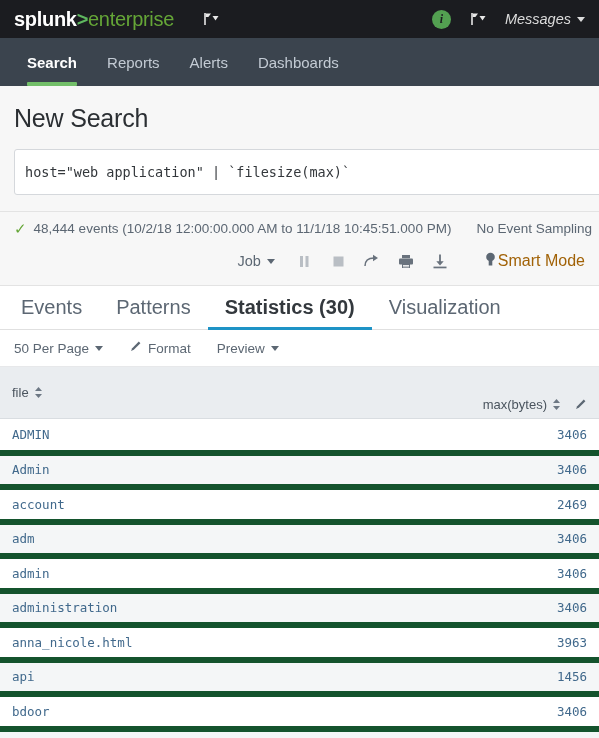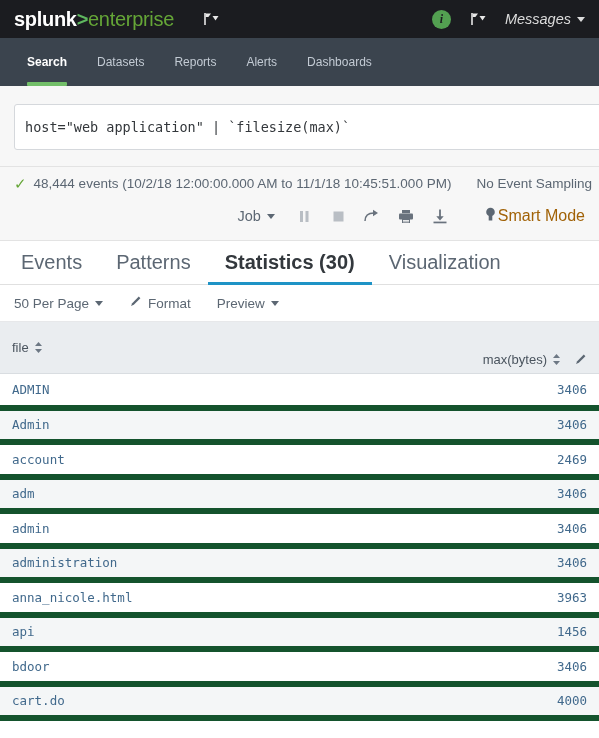--- a/index.html
+++ b/index.html
@@ -77,24 +77,24 @@
   
   .appnav {
     height: 48px;
     background: #3b444e;
     display: flex;
     align-items: stretch;
     padding: 0 0 0 12px;
   }
   .appnav-item {
     display: flex;
-    align-items: center;
-    padding: 7px 15px;
+    align-items: flex-start;
+    padding: 16px 15px;
     color: #c3cbd4;
-    font-size: 12px;
+    font-size: 15px;
     position: relative;
   }
   .appnav-item.active { color: #ffffff; font-weight: bold; }
   .appnav-item.active::after {
     content: "";
     position: absolute;
     left: 15px; right: 15px; bottom: 0;
     height: 4px;
     background: #73bf69;
     border-radius: 1px;
@@ -322,34 +322,32 @@
       <i class="caret-down"></i>
     </span>
   </div>
 </div>
 
 <div class="appnav">
   <div class="appnav-item active">
     <span>Search</span>
   </div>
   <div class="appnav-item">
-    <span>Datasets</span>
-  </div>
-  <div class="appnav-item">
     <span>Reports</span>
   </div>
   <div class="appnav-item">
     <span>Alerts</span>
   </div>
   <div class="appnav-item">
     <span>Dashboards</span>
   </div>
 </div>
 
 <div class="search-header">
+  <h1 class="page-title">New Search</h1>
   <div class="search-bar-wrap">
     <span class="search-query" title="host=&quot;web_application&quot; | `filesize(max)`">host="web_application" | `filesize(max)`</span>
   </div>
 </div>
 
 <div class="event-bar">
   <span class="check-mark">✓</span>
   <span class="event-count">48,444 events (10/2/18 12:00:00.000 AM to 11/1/18 10:45:51.000 PM)</span>
   <span class="event-sampling">No Event Sampling</span>
 </div>

